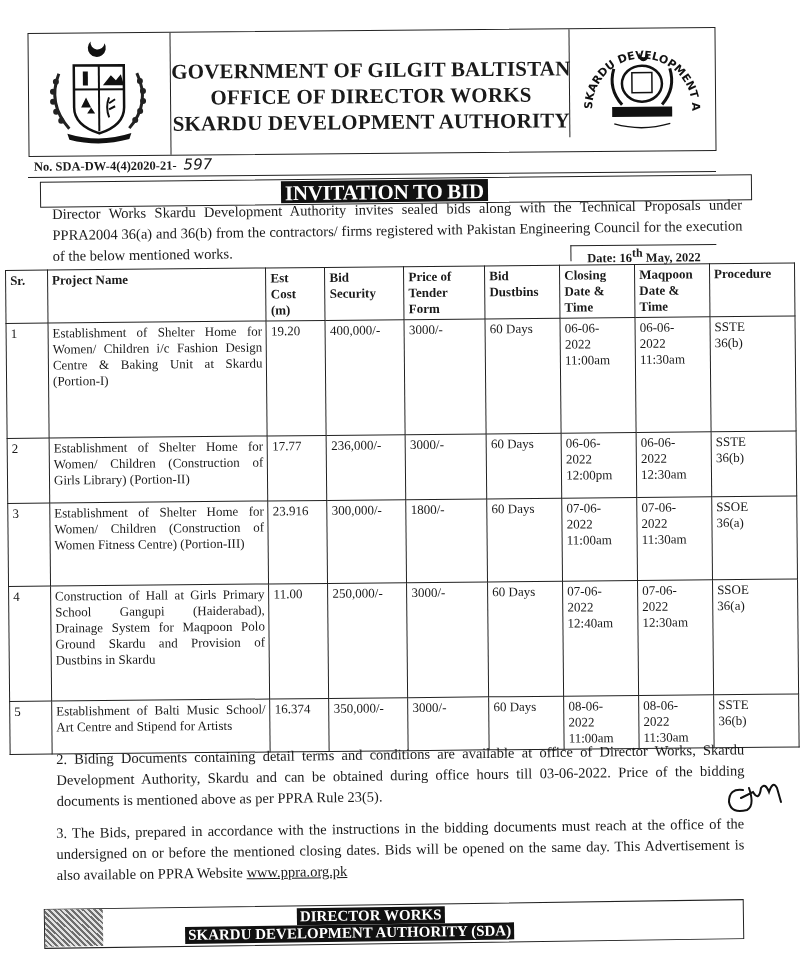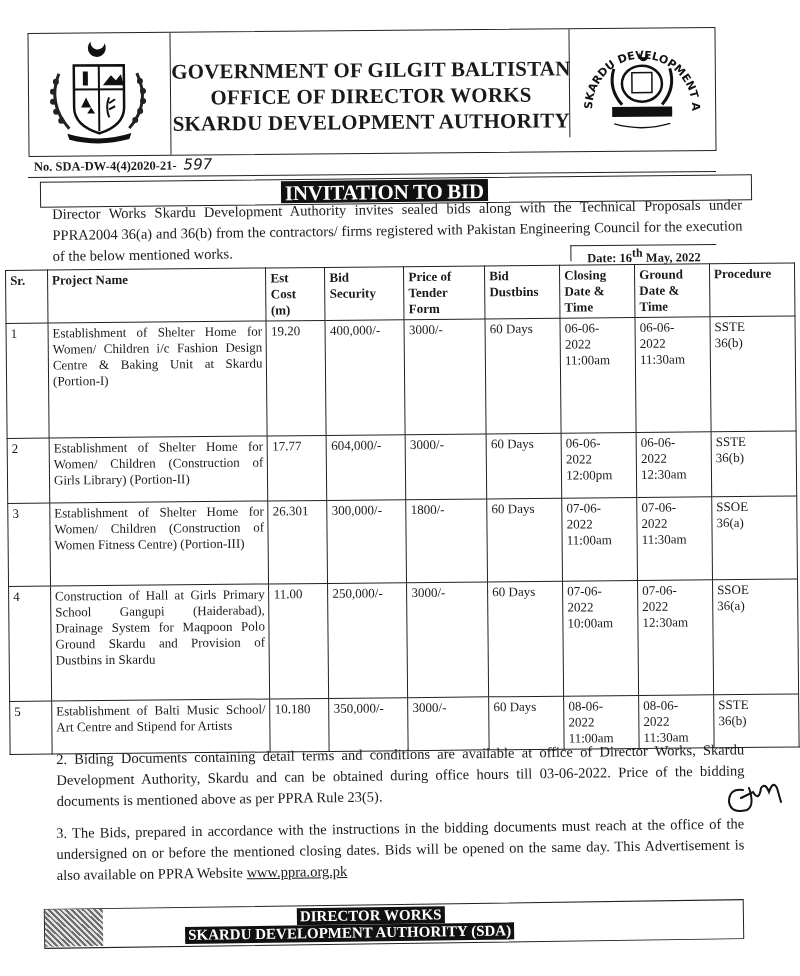--- a/index.html
+++ b/index.html
@@ -215,21 +215,21 @@
           <th class="c-val">
             <span class="line">Bid</span>
             <span class="line">Dustbins</span>
           </th>
           <th class="c-close">
             <span class="line">Closing</span>
             <span class="line">Date &amp;</span>
             <span class="line">Time</span>
           </th>
           <th class="c-open">
-            <span class="line">Ground</span>
+            <span class="line">Maqpoon</span>
             <span class="line">Date &amp;</span>
             <span class="line">Time</span>
           </th>
           <th class="c-proc">Procedure</th>
         </tr>
       </thead>
       <tbody>
         <tr class="r1">
           <td>1</td>
           <td class="proj">Establishment of Shelter Home for Women/ Children i/c Fashion Design Centre &amp; Baking Unit at Skardu (Portion-I)</td>
@@ -249,42 +249,42 @@
             </td>
           <td>
               <span class="line">SSTE</span>
               <span class="line">36(b)</span>
             </td>
         </tr>
         <tr class="r2">
           <td>2</td>
           <td class="proj">Establishment of Shelter Home for Women/ Children (Construction of Girls Library) (Portion-II)</td>
           <td>17.77</td>
-          <td>604,000/-</td>
+          <td>236,000/-</td>
           <td>3000/-</td>
           <td>60 Days</td>
           <td>
               <span class="line">06-06-</span>
               <span class="line">2022</span>
               <span class="line">12:00pm</span>
             </td>
           <td>
               <span class="line">06-06-</span>
               <span class="line">2022</span>
               <span class="line">12:30am</span>
             </td>
           <td>
               <span class="line">SSTE</span>
               <span class="line">36(b)</span>
             </td>
         </tr>
         <tr class="r3">
           <td>3</td>
           <td class="proj">Establishment of Shelter Home for Women/ Children (Construction of Women Fitness Centre) (Portion-III)</td>
-          <td>26.301</td>
+          <td>23.916</td>
           <td>300,000/-</td>
           <td>1800/-</td>
           <td>60 Days</td>
           <td>
               <span class="line">07-06-</span>
               <span class="line">2022</span>
               <span class="line">11:00am</span>
             </td>
           <td>
               <span class="line">07-06-</span>
@@ -299,36 +299,36 @@
         <tr class="r4">
           <td>4</td>
           <td class="proj">Construction of Hall at Girls Primary School Gangupi (Haiderabad), Drainage System for Maqpoon Polo Ground Skardu and Provision of Dustbins in Skardu</td>
           <td>11.00</td>
           <td>250,000/-</td>
           <td>3000/-</td>
           <td>60 Days</td>
           <td>
               <span class="line">07-06-</span>
               <span class="line">2022</span>
-              <span class="line">10:00am</span>
+              <span class="line">12:40am</span>
             </td>
           <td>
               <span class="line">07-06-</span>
               <span class="line">2022</span>
               <span class="line">12:30am</span>
             </td>
           <td>
               <span class="line">SSOE</span>
               <span class="line">36(a)</span>
             </td>
         </tr>
         <tr class="r5">
           <td>5</td>
           <td class="proj">Establishment of Balti Music School/ Art Centre and Stipend for Artists</td>
-          <td>10.180</td>
+          <td>16.374</td>
           <td>350,000/-</td>
           <td>3000/-</td>
           <td>60 Days</td>
           <td>
               <span class="line">08-06-</span>
               <span class="line">2022</span>
               <span class="line">11:00am</span>
             </td>
           <td>
               <span class="line">08-06-</span>

